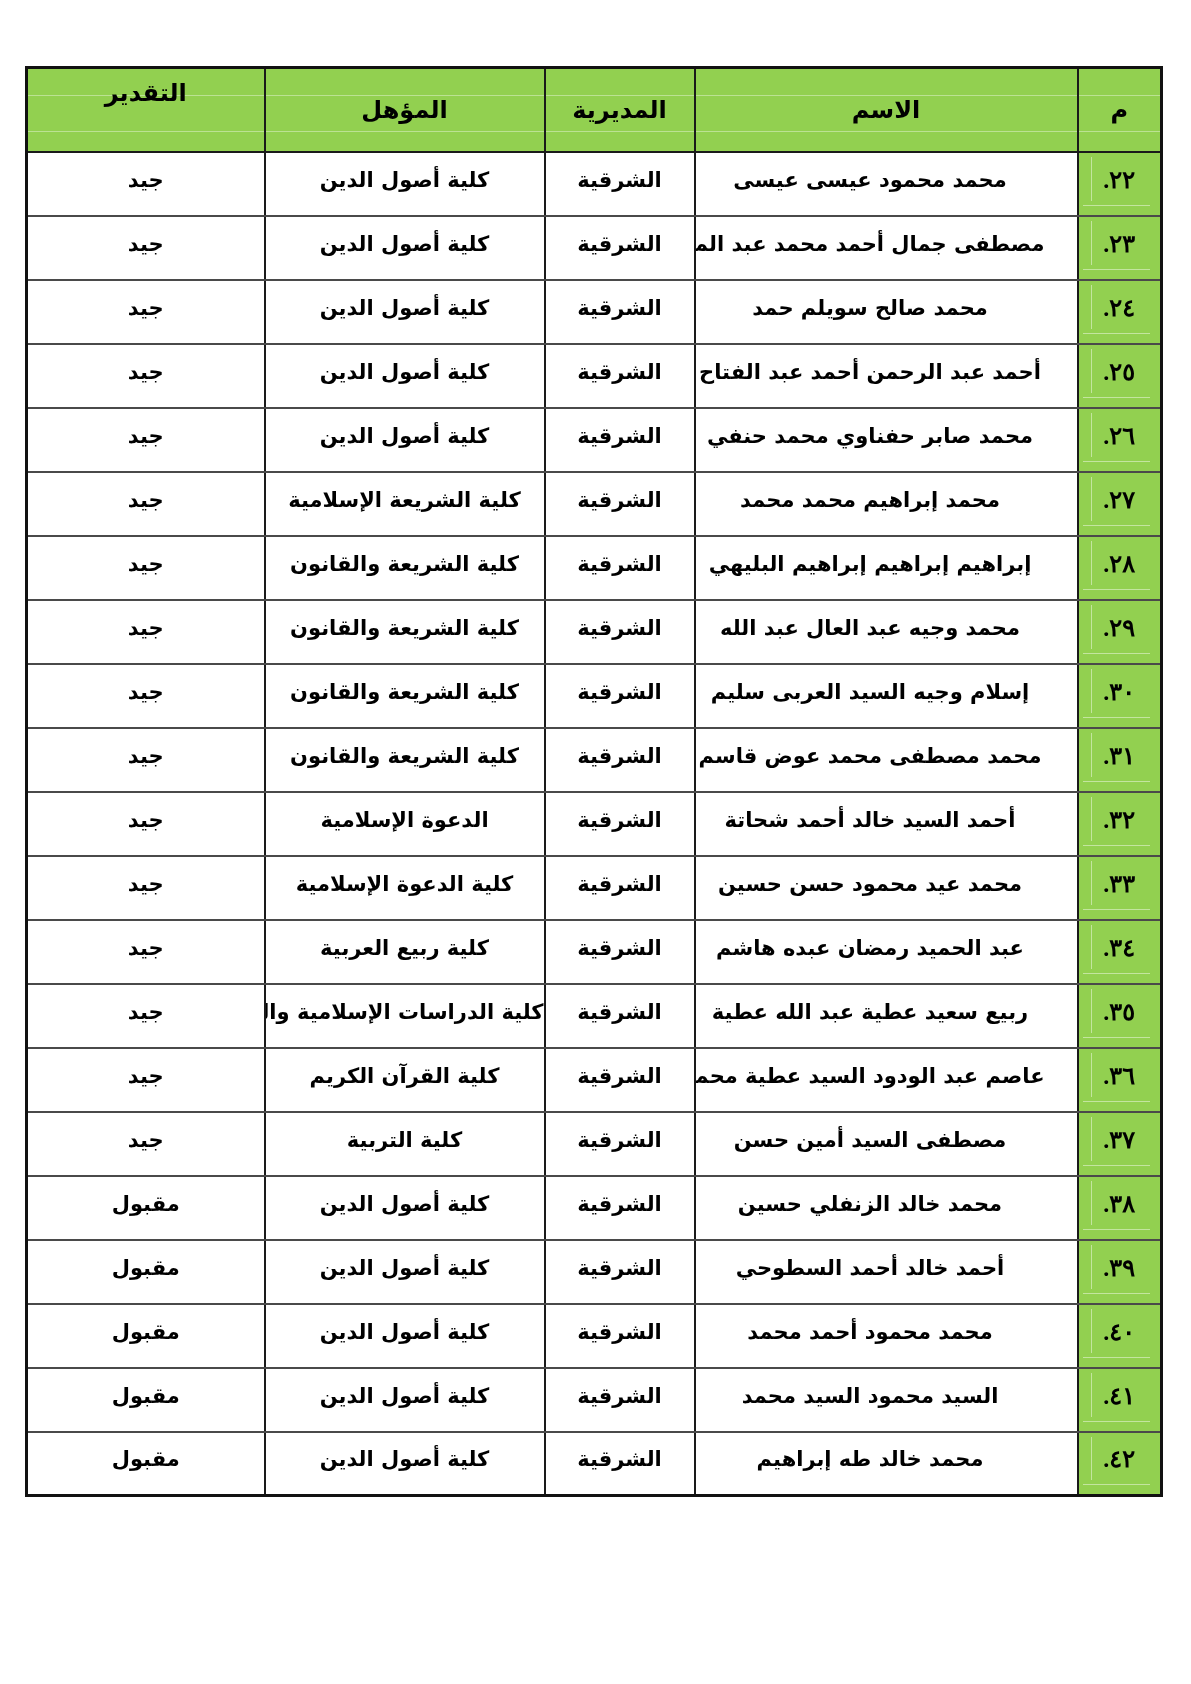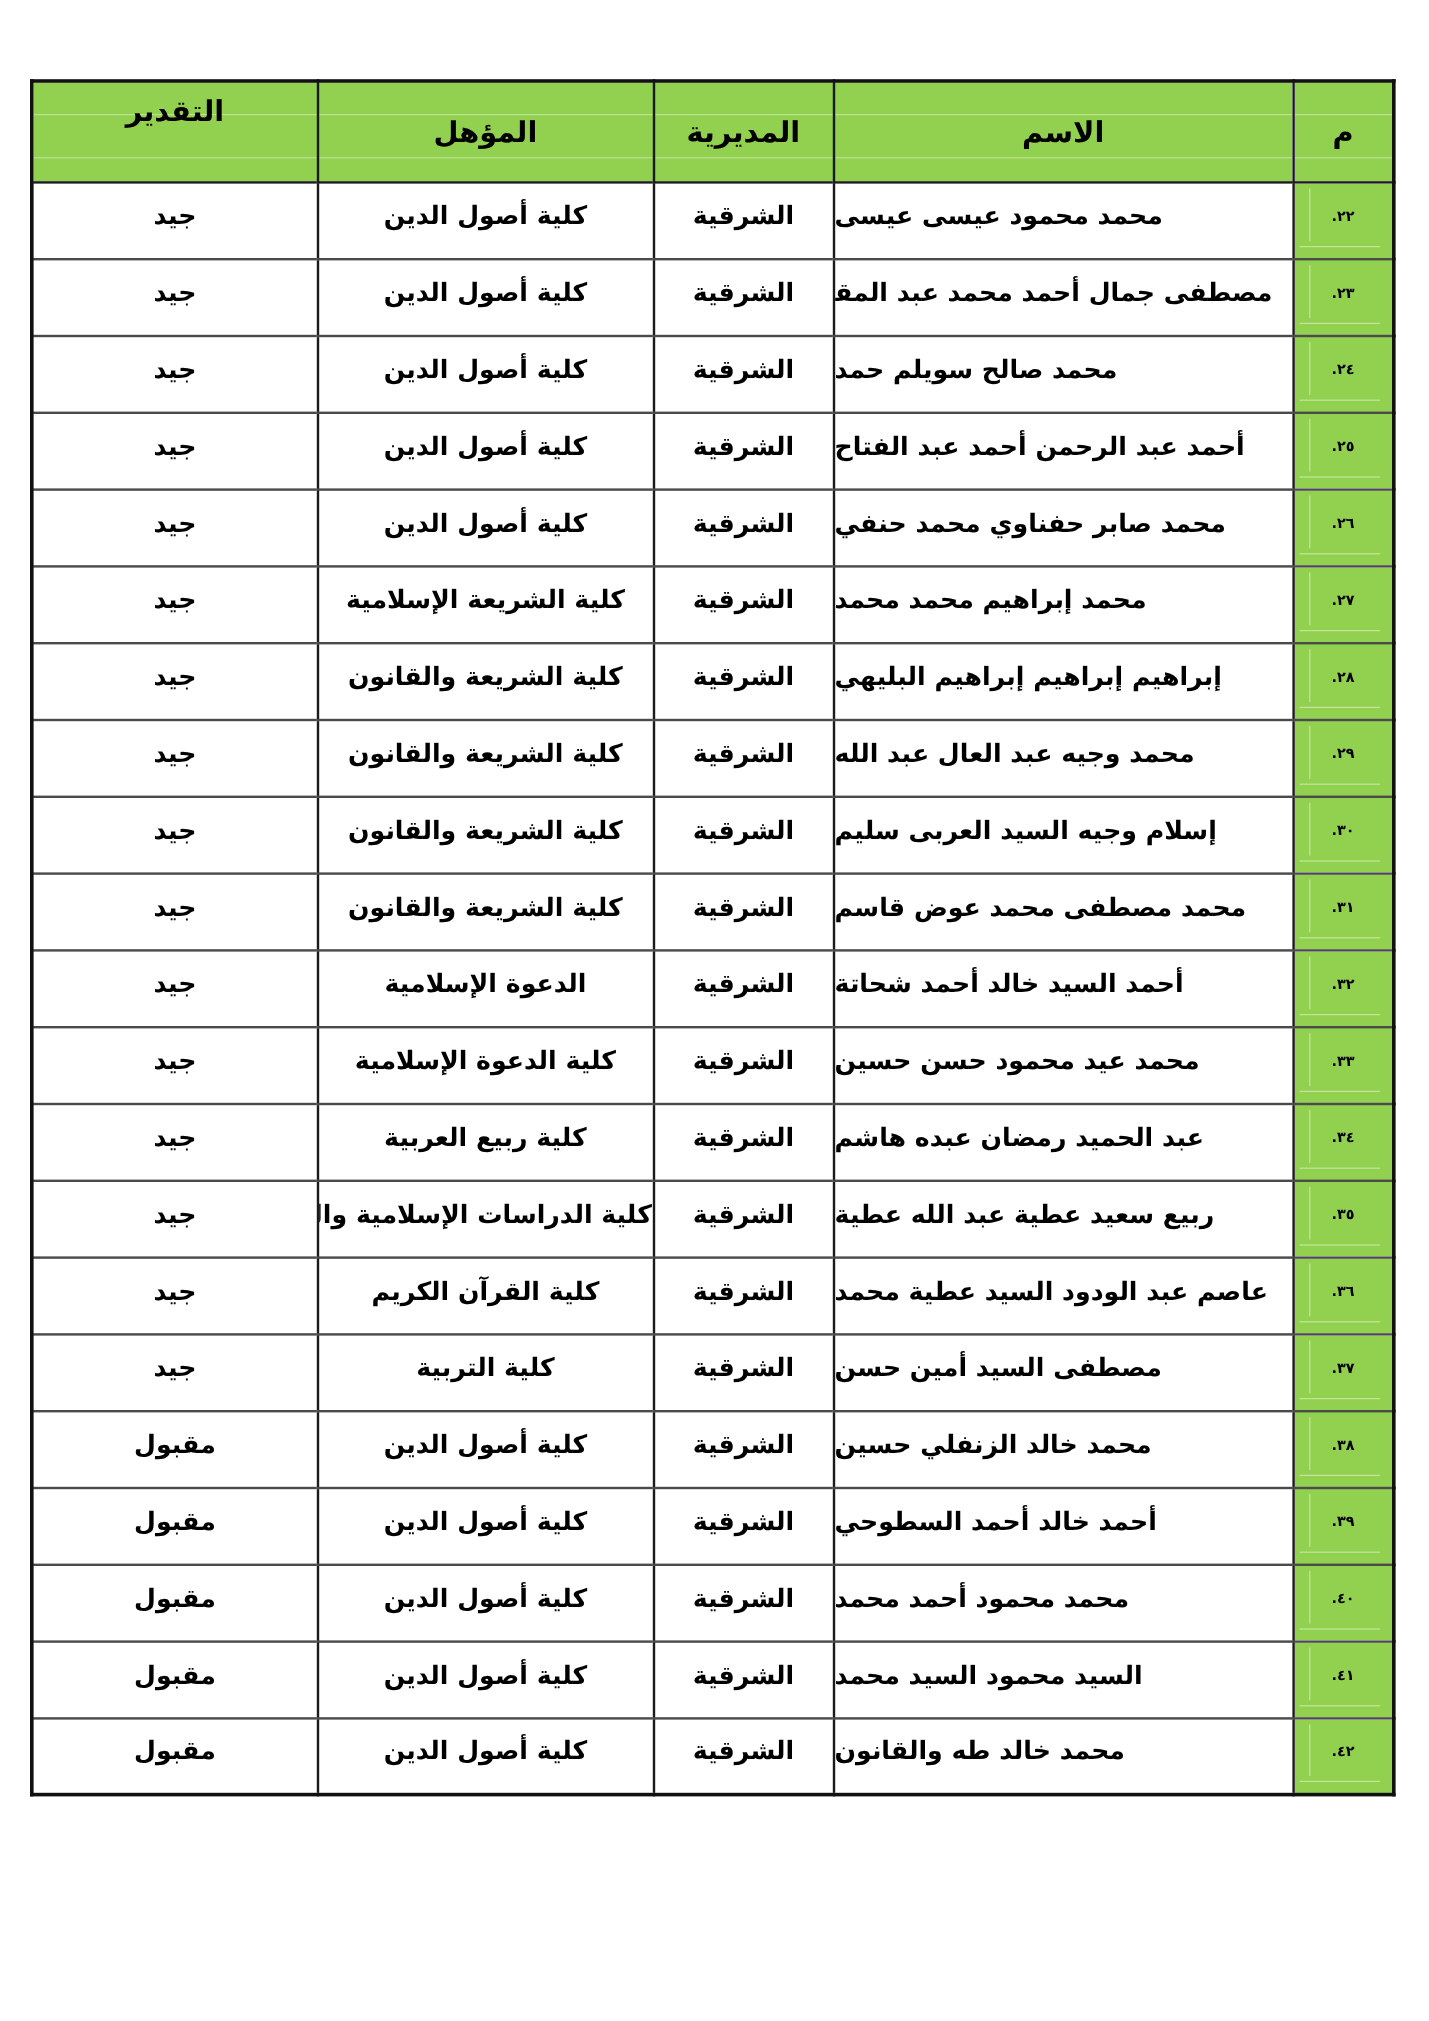--- a/index.html
+++ b/index.html
@@ -59,32 +59,33 @@
     padding-top: 10px;
   }
   tbody td {
     height: 64px;
     font-size: 21px;
     background: #ffffff;
     padding-bottom: 8px;
   }
   tbody td.cell-num {
     background-color: #92D050;
-    font-size: 12px;
+    font-size: 24px;
     
     background-image:
       linear-gradient(rgba(255,255,255,0.45), rgba(255,255,255,0.45)),
       linear-gradient(rgba(255,255,255,0.45), rgba(255,255,255,0.45));
     background-size: 1px calc(100% - 18px), calc(100% - 14px) 1px;
     background-position: left 12px top 4px, right 10px bottom 9px;
     background-repeat: no-repeat;
+    font-family: Liberation Serif, serif;
   }
   tbody td.cell-name {
-    text-align: left;
-    padding-right: 16px;
+    text-align: center;
+    padding-right: 32px;
   }
   tbody td.cell-directorate,
   tbody td.cell-qualification,
   tbody td.cell-grade { text-align: center; }
 </style>
 </head>
 <body>
 
 <div class="page">
   <table class="roster">
@@ -240,20 +241,20 @@
         </tr>
         <tr>
           <td class="cell-num">٤١.</td>
           <td class="cell-name">السيد محمود السيد محمد</td>
           <td class="cell-directorate">الشرقية</td>
           <td class="cell-qualification">كلية أصول الدين</td>
           <td class="cell-grade">مقبول</td>
         </tr>
         <tr>
           <td class="cell-num">٤٢.</td>
-          <td class="cell-name">محمد خالد طه والقانون</td>
+          <td class="cell-name">محمد خالد طه إبراهيم</td>
           <td class="cell-directorate">الشرقية</td>
           <td class="cell-qualification">كلية أصول الدين</td>
           <td class="cell-grade">مقبول</td>
         </tr>
       </tbody>
   </table>
 </div>
 
 </body></html>

